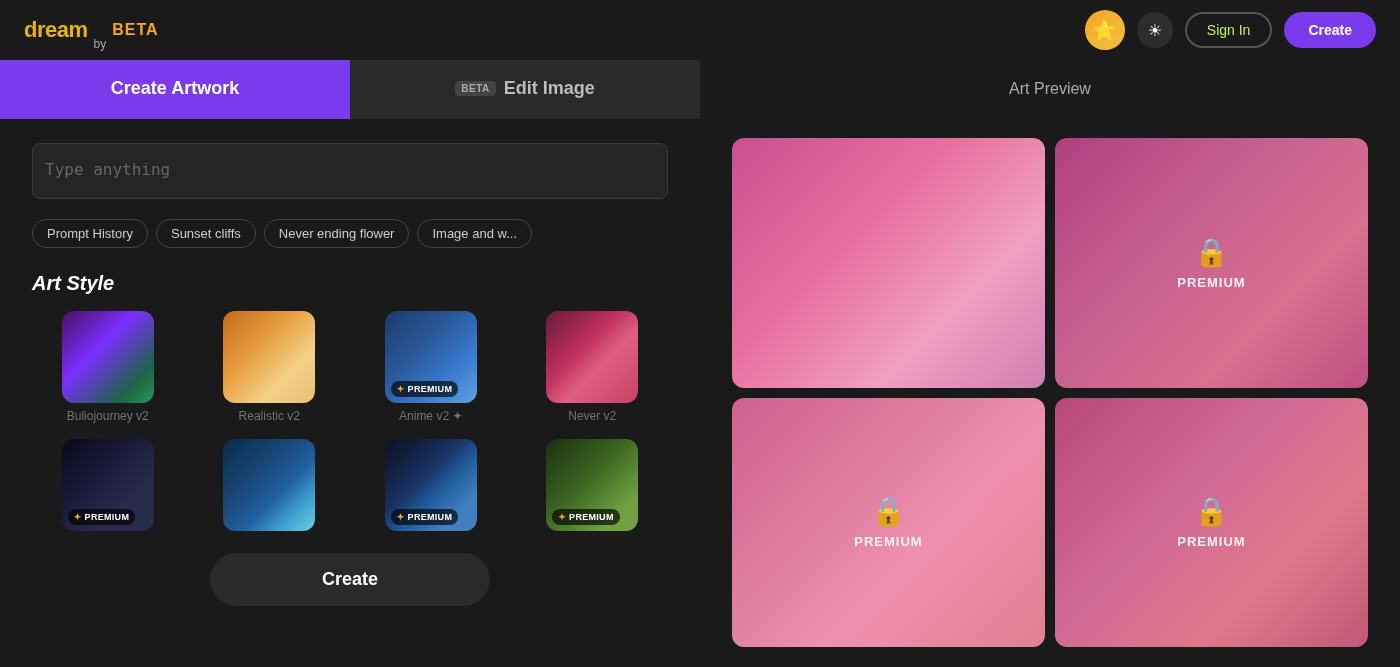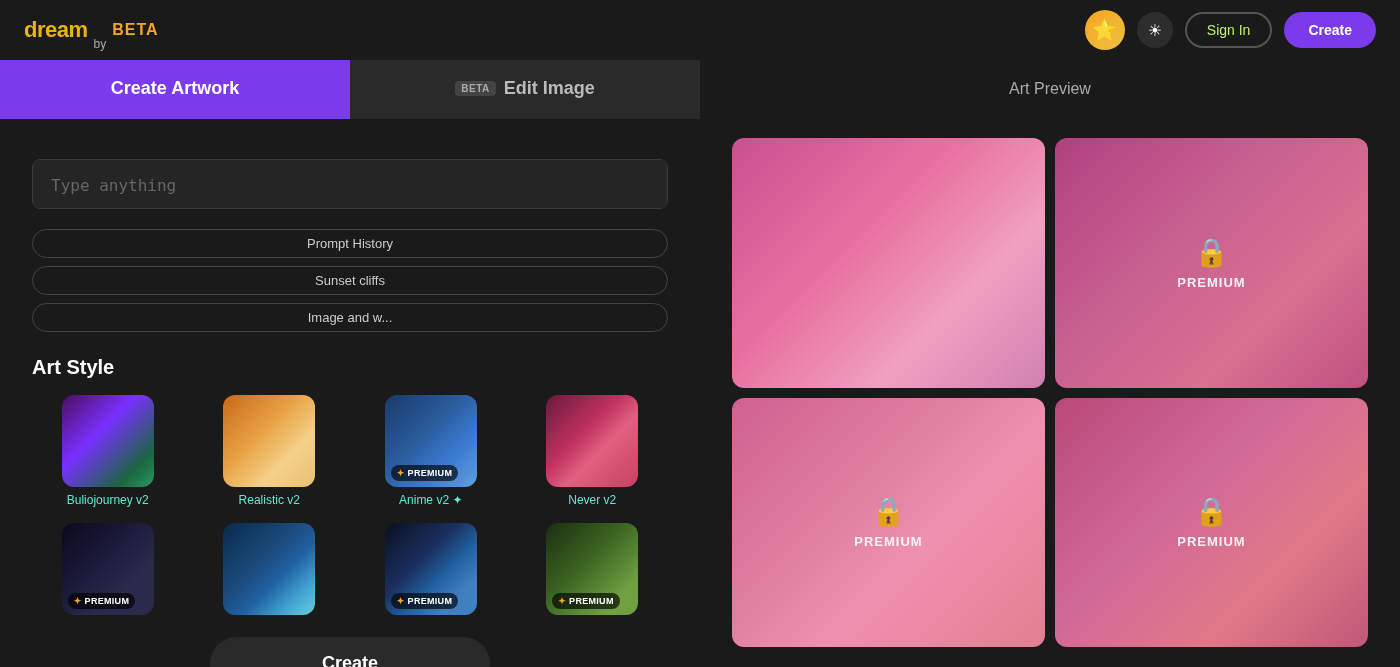--- a/index.html
+++ b/index.html
@@ -161,57 +161,56 @@
     }
     .prompt-counter {
       font-size: 14px;
       color: #888;
     }
     .prompt-input {
       width: 100%;
       background: #252525;
       border: 1px solid #3a3a3a;
       border-radius: 8px;
-      padding: 16px 18px;
+      padding: 16px 12px;
       font-size: 16px;
       color: #666;
       outline: none;
       resize: none;
-      height: 50px;
+      height: 56px;
       margin-bottom: 16px;
-      margin-top: 16px;
     }
     .prompt-input::placeholder { color: #666; }
 
     
     .suggestion-pills {
       display: flex;
       gap: 8px;
       margin-bottom: 24px;
       flex-wrap: nowrap;
       overflow: hidden;
-      flex-direction: column;
     }
     .pill {
       background: transparent;
       border: 1.5px solid #444;
       color: #ccc;
       padding: 6px 14px;
       border-radius: 20px;
       font-size: 13px;
       cursor: pointer;
       white-space: nowrap;
     }
 
     
     .art-style-label {
       font-size: 20px;
       font-weight: 700;
       margin-bottom: 16px;
       color: #fff;
+      font-style: italic;
     }
     .style-grid {
       display: grid;
       grid-template-columns: repeat(4, 1fr);
       gap: 10px;
       margin-bottom: 16px;
     }
     .style-item {
       display: flex;
       flex-direction: column;
@@ -262,21 +261,21 @@
       padding: 3px 6px;
       border-radius: 10px;
       display: flex;
       align-items: center;
       gap: 3px;
       letter-spacing: 0.3px;
     }
     .premium-star { color: #f5a623; font-size: 9px; }
     .style-name {
       font-size: 12px;
-      color: #5eead4;
+      color: #737373;
       text-align: center;
     }
 
     
     .create-btn-bottom {
       display: block;
       width: 280px;
       margin: 8px auto 0;
       background: #2a2a2a;
       border: none;
@@ -382,20 +381,21 @@
 
     <div class="form-area">
 
       
       <textarea class="prompt-input" placeholder="Type anything" style=""></textarea>
 
       
       <div class="suggestion-pills">
         <button class="pill">Prompt History</button>
         <button class="pill">Sunset cliffs</button>
+        <button class="pill">Never ending flower</button>
         <button class="pill">Image and w...</button>
       </div>
 
       
       <div>
         <div class="art-style-label">Art Style</div>
 
         <div class="style-grid">
 
           <div class="style-item">

